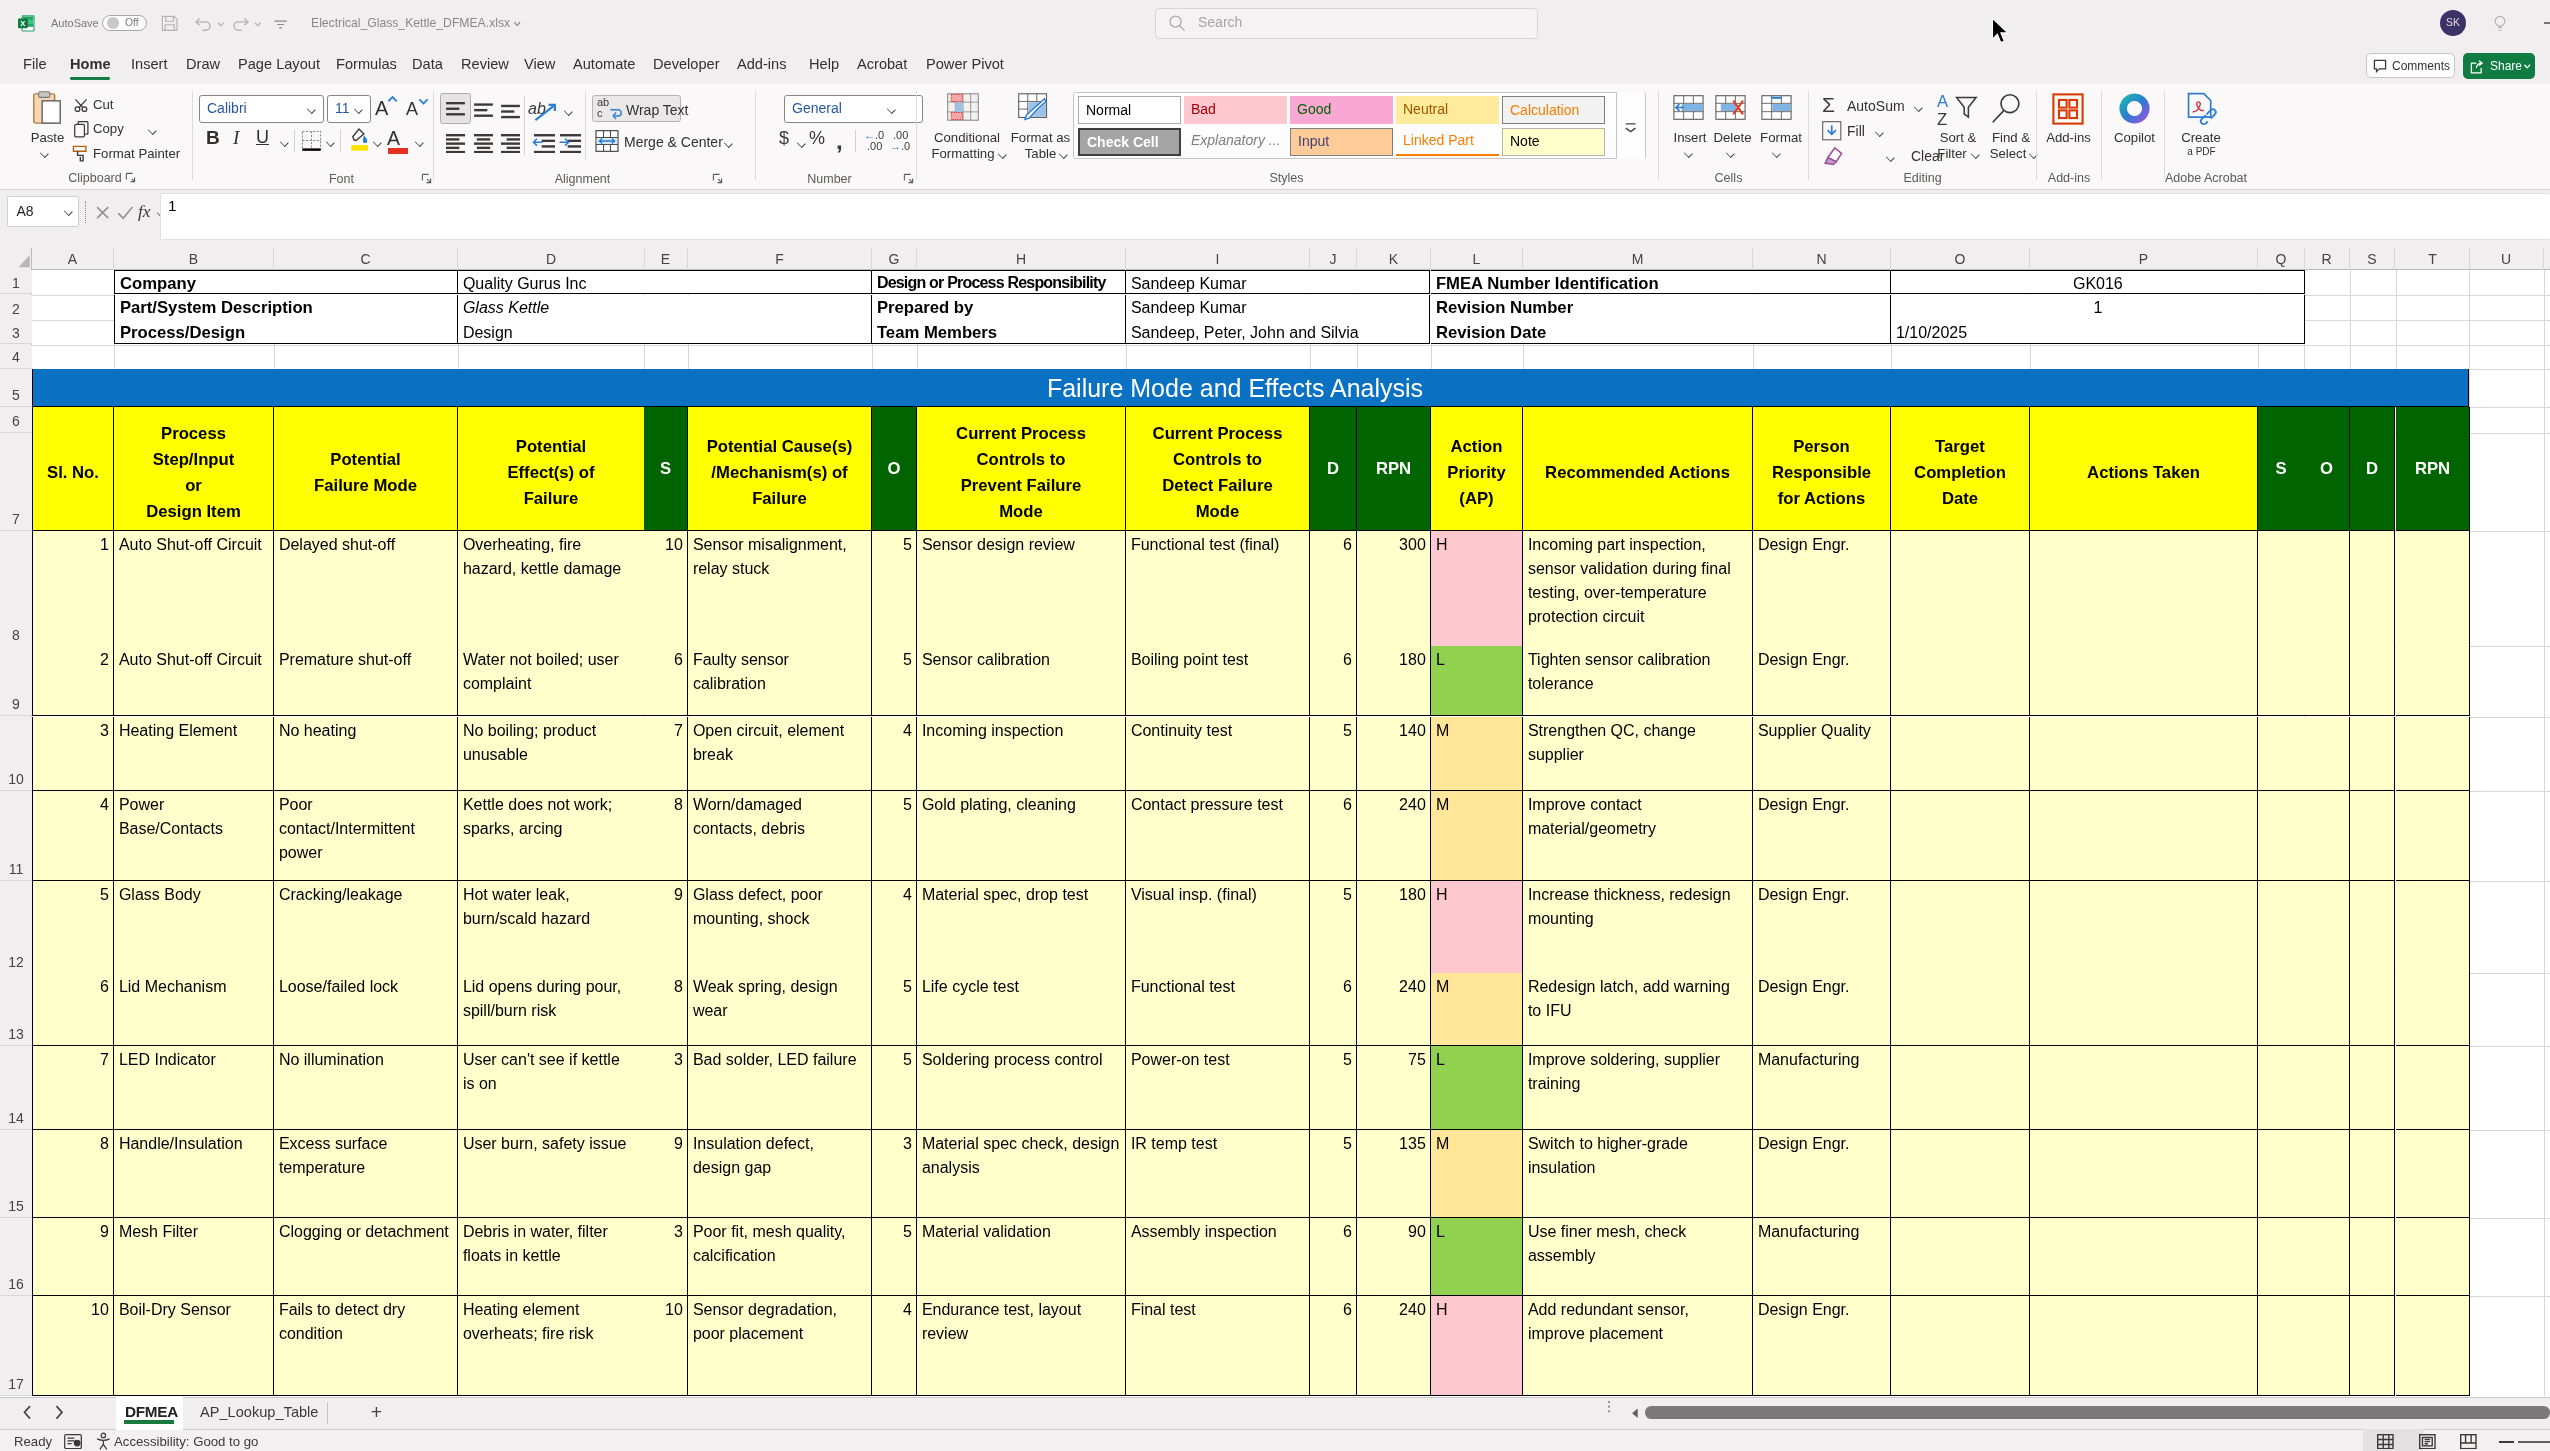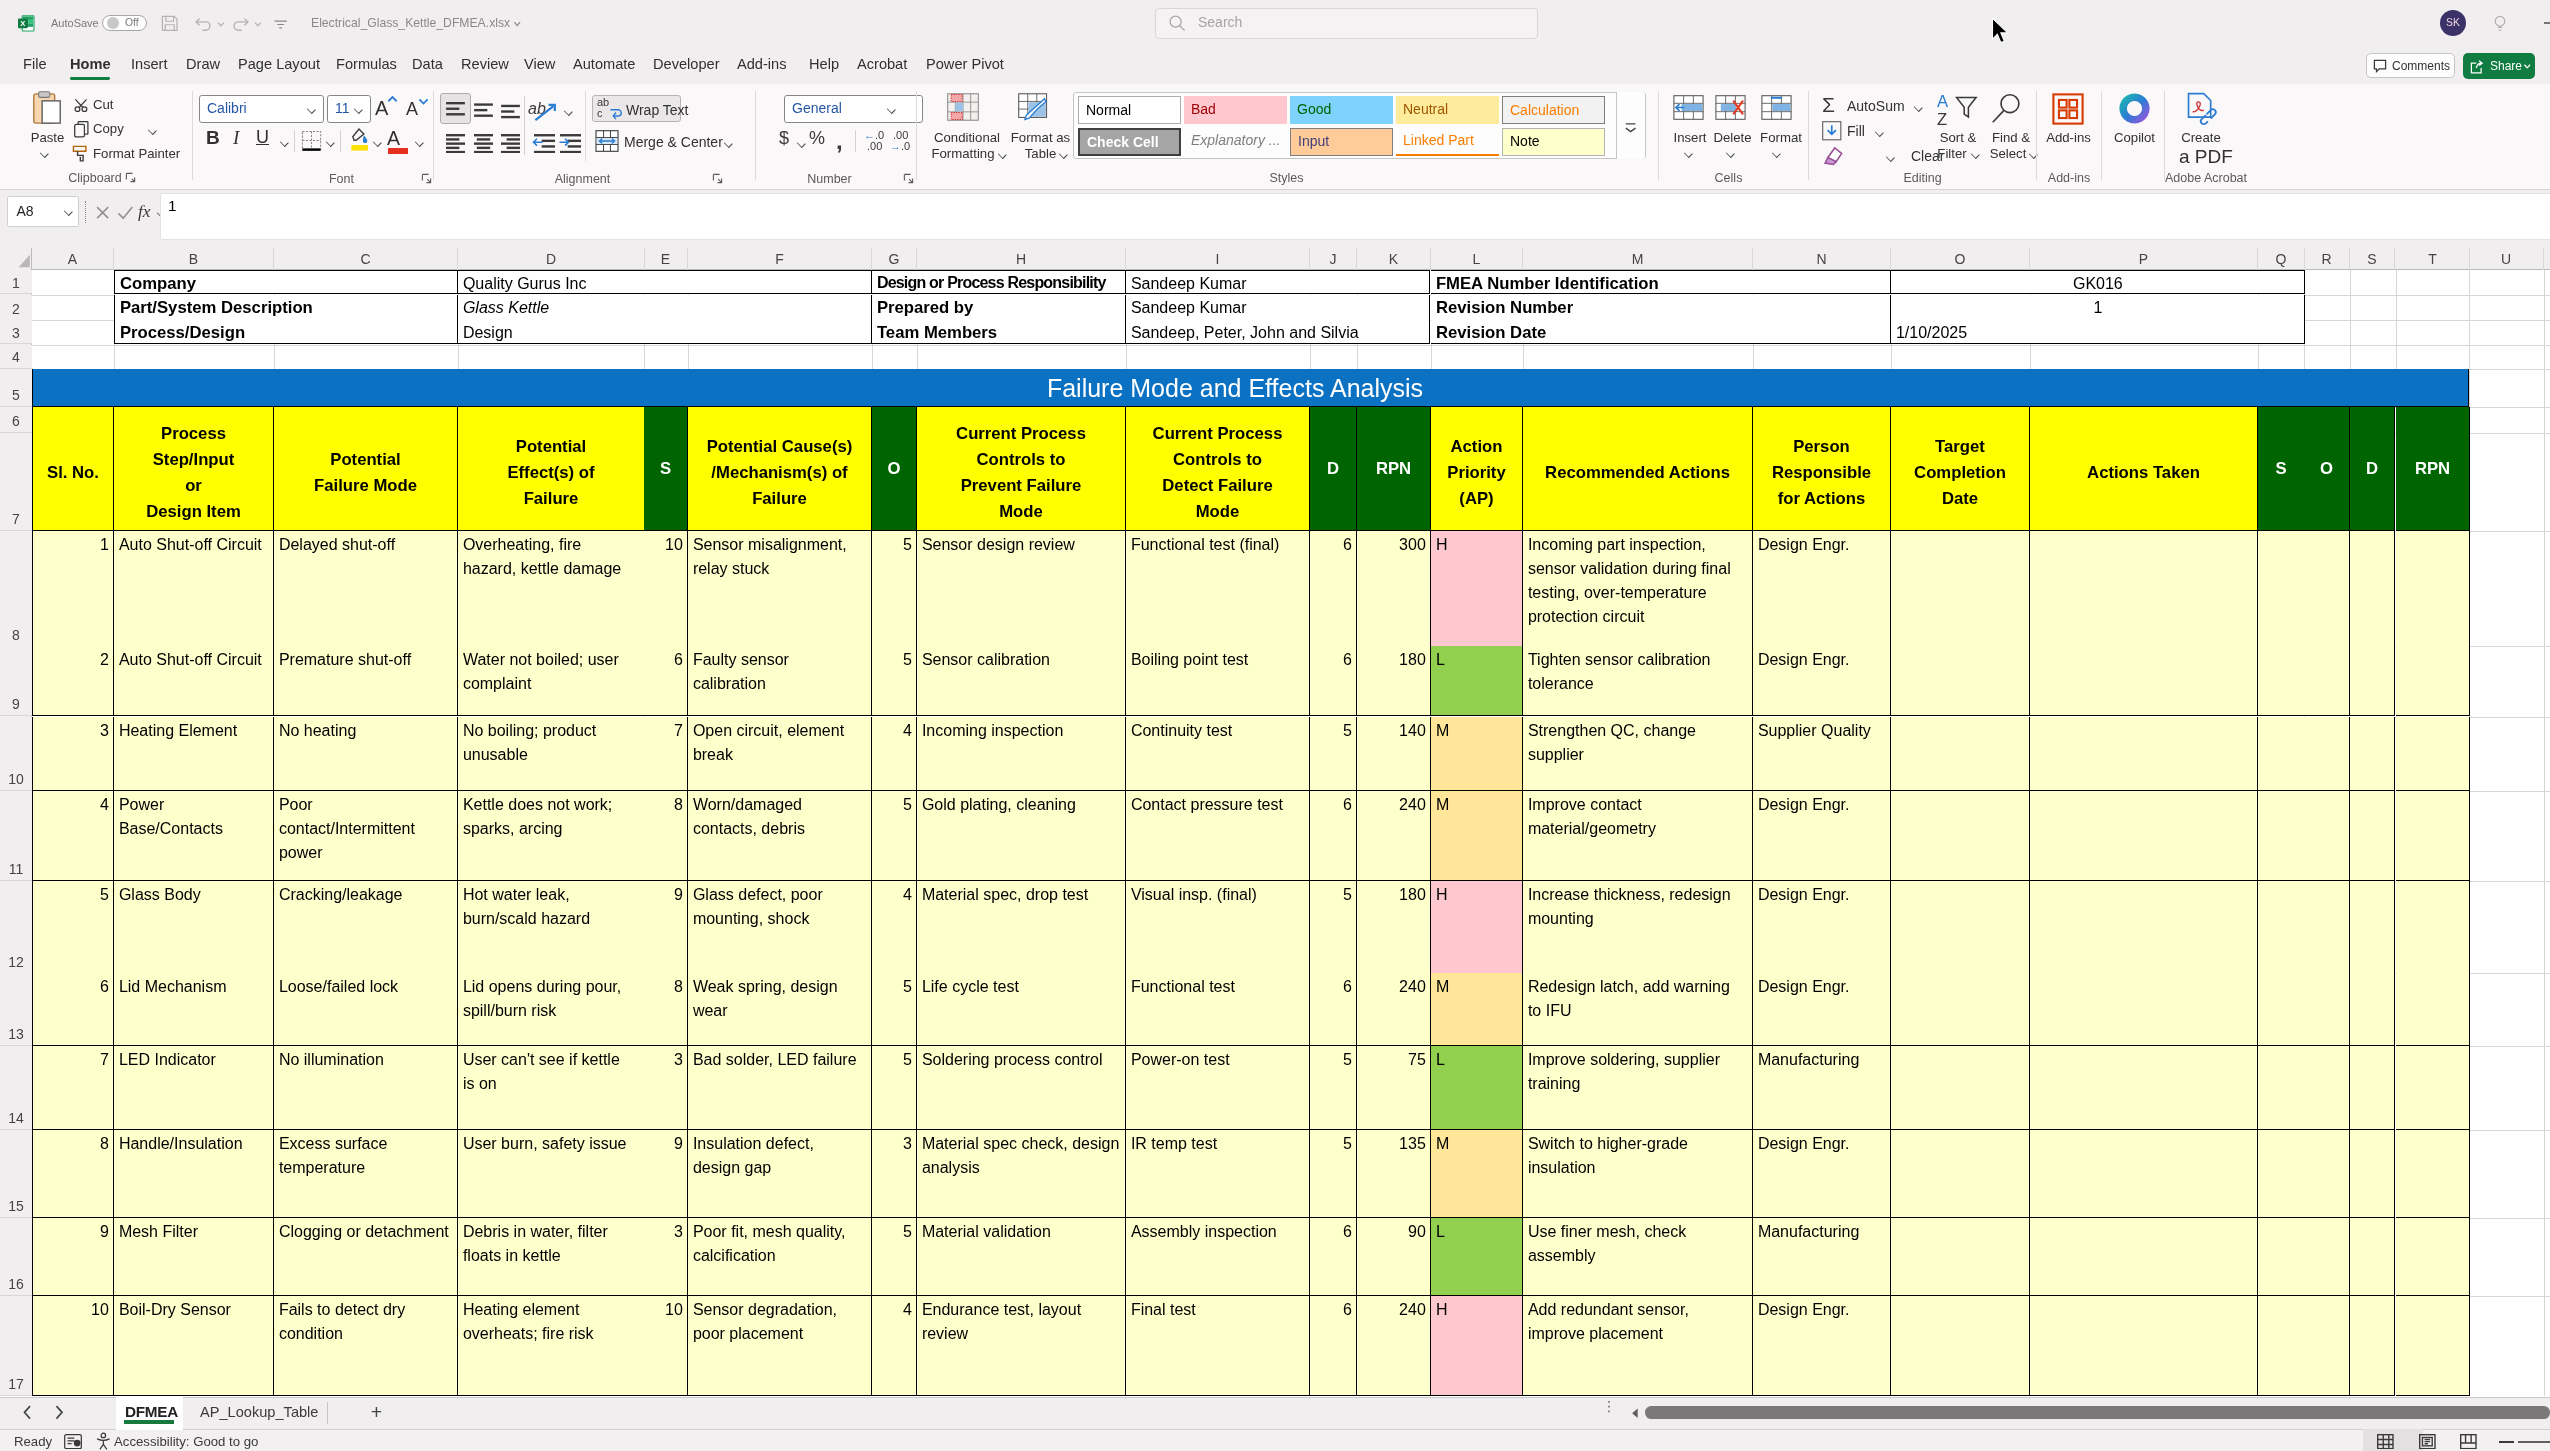--- a/index.html
+++ b/index.html
@@ -289,21 +289,21 @@
     <path d="M1 12 h40 M1 23 h40 M14 1 v34 M27 1 v34" stroke="#5f5d5c" stroke-width="1.3"></path>
     <path d="M15 13 h25 v21 h-25 z" fill="#9cc3e5"></path>
     <path d="M40 12 C30 20 24 26 16 36 l-6 2 2-6 C20 24 30 16 38 8 z" fill="#fff" stroke="#2b7cd3" stroke-width="2"></path>
   </svg>
 <div class="ab" style="left:1009px;top:130px;width:63px;height:15.3px;font-size:13.2px;color:#323130;text-align:center">Format as</div>
 <div class="ab" style="left:1016px;top:146px;width:49px;height:15.3px;font-size:13.2px;color:#323130;text-align:center">Table</div>
 <div class="chev" style="left:1059px;top:149px;width:8.4px;height:8.4px;"></div>
 <div class="ab" style="left:1073px;top:92px;width:573px;height:67px;background:#fdfdfd;border:0.7px solid #c6c4c5;border-radius:2.8px"></div>
 <div class="ab" style="left:1078px;top:96px;width:103px;height:28px;background:#fff;color:#000;border:0.7px solid #ababab;font-size:14px;padding:4.9px 0 0 7px">Normal</div>
 <div class="ab" style="left:1184px;top:96px;width:103px;height:28px;background:#ffc7ce;color:#9c0006;border:none;font-size:14px;padding:4.9px 0 0 7px">Bad</div>
-<div class="ab" style="left:1290px;top:96px;width:103px;height:28px;background:#7dd3fc;color:#006100;border:none;font-size:14px;padding:4.9px 0 0 7px">Good</div>
+<div class="ab" style="left:1290px;top:96px;width:103px;height:28px;background:#f9a8d4;color:#006100;border:none;font-size:14px;padding:4.9px 0 0 7px">Good</div>
 <div class="ab" style="left:1396px;top:96px;width:103px;height:28px;background:#ffeb9c;color:#9c5700;border:none;font-size:14px;padding:4.9px 0 0 7px">Neutral</div>
 <div class="ab" style="left:1502px;top:96px;width:103px;height:28px;background:#f2f2f2;color:#fa7d00;border:0.7px solid #7f7f7f;font-size:14px;padding:4.9px 0 0 7px">Calculation</div>
 <div class="ab" style="left:1078px;top:128px;width:103px;height:28px;background:#a5a5a5;color:#fff;border:2.1px solid #3f3f3f;font-size:14px;padding:4.2px 0 0 7px;font-weight:bold;">Check Cell</div>
 <div class="ab" style="left:1184px;top:128px;width:103px;height:28px;background:#fdfdfd;color:#7f7f7f;border:none;font-size:14px;padding:4.2px 0 0 7px;font-style:italic;">Explanatory ...</div>
 <div class="ab" style="left:1290px;top:128px;width:103px;height:28px;background:#ffcc99;color:#3f3f76;border:0.7px solid #7f7f7f;font-size:14px;padding:4.2px 0 0 7px;">Input</div>
 <div class="ab" style="left:1396px;top:128px;width:103px;height:28px;background:#fdfdfd;color:#fa7d00;border:none;font-size:14px;padding:4.2px 0 0 7px;border-bottom:2.1px double #fa7d00;">Linked Part</div>
 <div class="ab" style="left:1502px;top:128px;width:103px;height:28px;background:#ffffcc;color:#000;border:0.7px solid #b2b2b2;font-size:14px;padding:4.2px 0 0 7px;">Note</div>
 <div class="ab" style="left:1616px;top:92px;width:29px;height:67px;background:#fdfdfd;border-left:0.7px solid #c6c4c5;border-radius:0 2.8px 2.8px 0"></div>
 <svg class="ab" style="left:1623px;top:117px" width="15.3" height="18" viewBox="0 0 22 26" fill="none" stroke="#444" stroke-width="2">
     <path d="M4 10 h14 M4 16 L11 21 L18 16"></path>
@@ -389,21 +389,21 @@
     <path d="M24 2 a22 22 0 1 0 0.01 0 z M24 13 a11 11 0 1 1 -0.01 0 z" fill="url(#cg1)" fill-rule="evenodd"></path>
   </svg>
 <div class="ab" style="left:2108px;top:130px;width:53px;height:15.3px;font-size:13.2px;color:#323130;text-align:center">Copilot</div>
 <div class="sep" style="left:2164px;top:91px;width:0.7px;height:89px;"></div>
 <svg class="ab" style="left:2183px;top:92px" width="36" height="35" viewBox="0 0 52 50" fill="none">
     <path d="M8 2 h22 l10 10 v24 h-32 z" stroke="#2b7cd3" stroke-width="2.4"></path>
     <path d="M14 28 c6 2 16-14 8-14 c-6 0 2 16 8 12" stroke="#d13438" stroke-width="2"></path>
     <path d="M34 32 l6-6 a4.2 4.2 0 0 1 6 6 l-6 6 M36 42 l-3 3 a4.2 4.2 0 0 1 -6-6 l6-6" stroke="#2b7cd3" stroke-width="2.6"></path>
   </svg>
 <div class="ab" style="left:2176px;top:130px;width:50px;height:15.3px;font-size:13.2px;color:#323130;text-align:center">Create</div>
-<div class="ab" style="left:2179px;top:146px;width:45px;height:15.3px;font-size:19px;color:#323130;text-align:center">a PDF</div>
+<div class="ab" style="left:2179px;top:146px;width:45px;height:15.3px;font-size:10px;color:#323130;text-align:center">a PDF</div>
 <div class="glab" style="left:2165px;top:171px;width:77px;height:15.3px;">Adobe Acrobat</div>
 <div class="ab" style="left:7px;top:196px;width:72px;height:31px;background:#fff;border:0.7px solid #d1cfd0;border-radius:2.1px;font-size:14px;color:#242424;padding:5.6px 0 0 8.4px">A8</div>
 <div class="chev" style="left:64px;top:206px;width:9.8px;height:9.8px;"></div>
 <div class="ab" style="left:85px;top:201px;width:2.1px;height:22px;border-left:1.4px dotted #8a8886"></div>
 <svg class="ab" style="left:95px;top:205px" width="15.3" height="15.3" viewBox="0 0 22 22" stroke="#969493" stroke-width="2.4" fill="none">
     <path d="M3 3 L19 19 M19 3 L3 19"></path>
   </svg>
 <svg class="ab" style="left:117px;top:205px" width="16.7" height="15.3" viewBox="0 0 24 22" stroke="#969493" stroke-width="2.4" fill="none">
     <path d="M2 12 L9 19 L22 3"></path>
   </svg>

